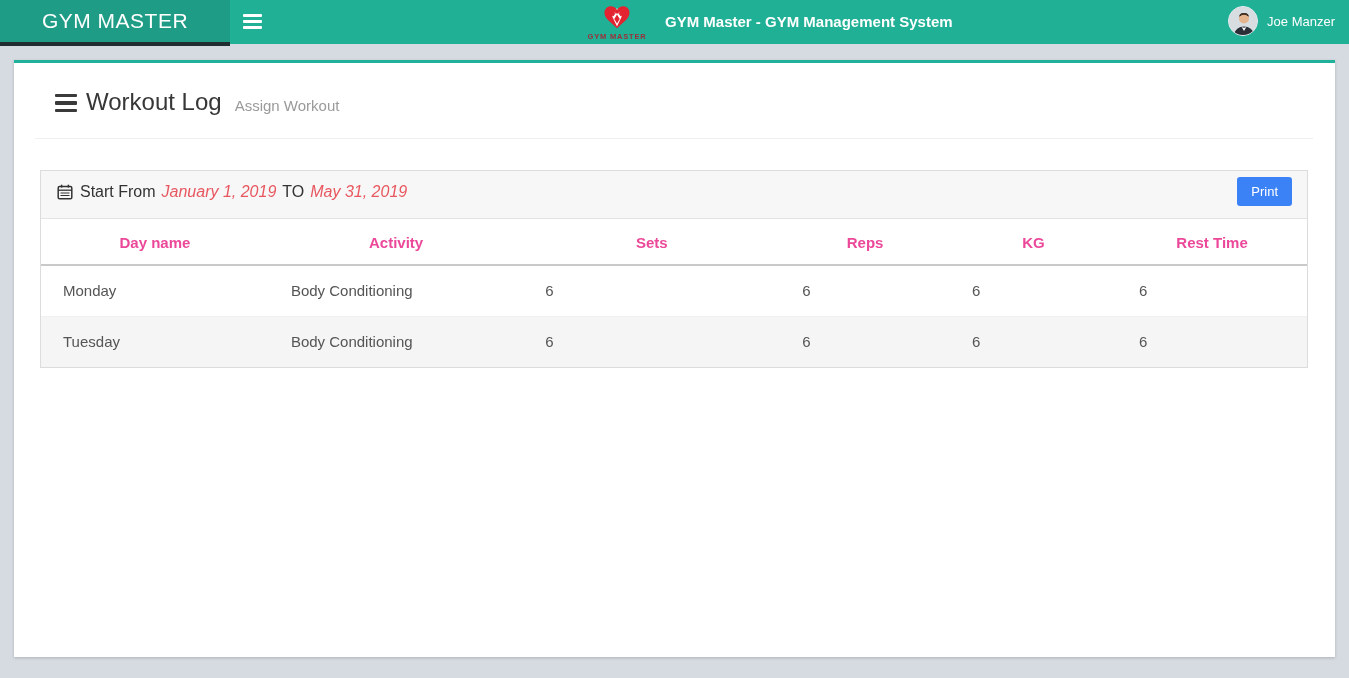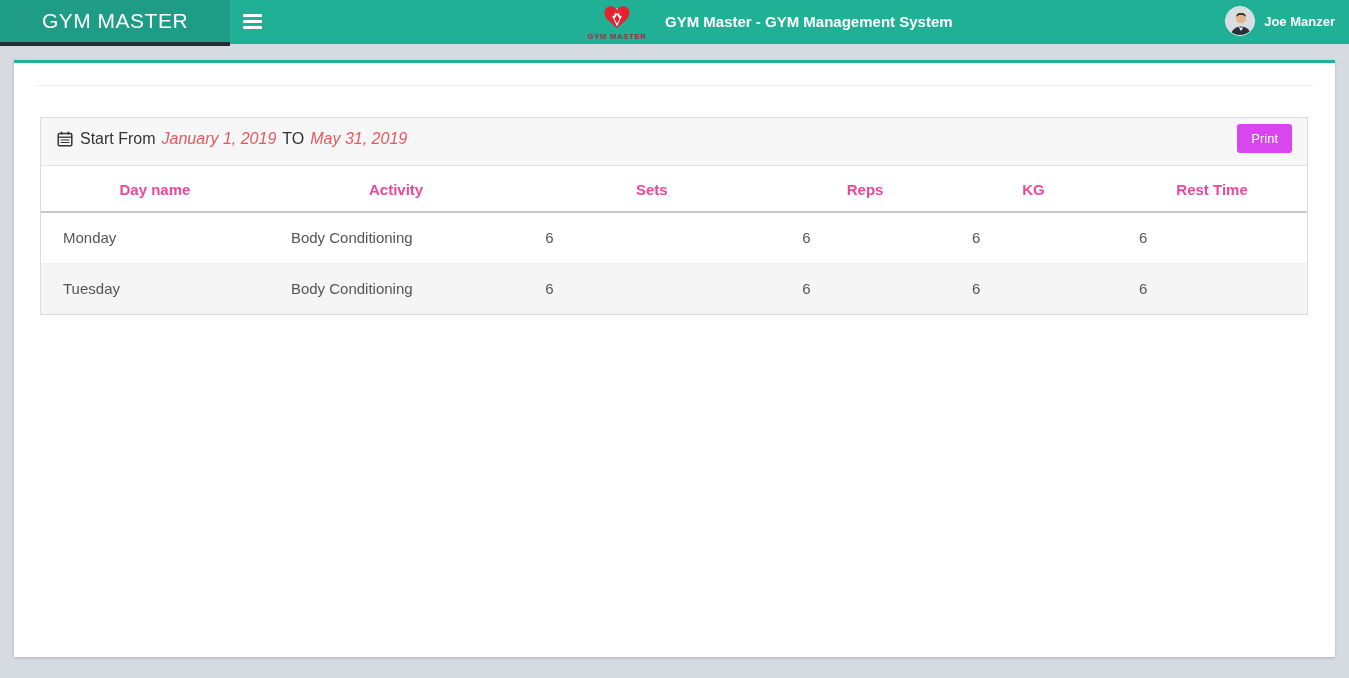--- a/index.html
+++ b/index.html
@@ -46,21 +46,21 @@
   }
 
   .user-menu {
     position:absolute; right:14px; top:0; height:42px;
     display:flex; align-items:center; gap:9px; cursor:pointer;
   }
   .avatar {
     width:30px; height:30px; border-radius:50%; overflow:hidden;
     background:#cdd4da; display:block; border:1px solid #e9eef0;
   }
-  .user-name { color:#fff; font-size:13px; font-weight:bold; }
+  .user-name { color:#fff; font-size:13px; font-weight:normal; }
 
   .sidebar-strip {
     position:absolute; top:42px; left:0; width:230px; height:4px; background:#222d32;
   }
 
   
   .card {
     position:absolute; left:14px; right:14px; top:60px; bottom:21px;
     background:#fff; border-top:3px solid #1fb199;
     box-shadow:0 1px 3px rgba(0,0,0,.18);
@@ -86,21 +86,21 @@
   }
   .panel-heading {
     background:#f7f7f7; border-bottom:1px solid #e4e4e4;
     height:48px; display:flex; align-items:center; padding:0 15px 6px 16px;
     font-size:16px; color:#333;
   }
   .calendar-icon { display:inline-flex; margin-right:7px; margin-top:1px; }
   .date-text { font-style:italic; color:#e8575f; margin:0 6px; }
   .date-sep { margin-right:0; }
   .print-button {
-    margin-left:auto; background:#d946ef; color:#fff; border:none;
+    margin-left:auto; background:#3b82f6; color:#fff; border:none;
     border-radius:3px; font-size:13px; padding:7px 14px; cursor:pointer;
     font-family:"Liberation Sans", sans-serif;
   }
 
   table { width:100%; border-collapse:collapse; table-layout:fixed; }
   thead th {
     text-align:center; font-size:15px; font-weight:bold; color:#ec4899;
     padding:15px 17px 13px 17px; border-bottom:2px solid #c9c9c9;
   }
   tbody td {
@@ -152,20 +152,29 @@
       </svg>
     </span>
     <span class="user-name">Joe Manzer</span>
   </div>
 </div>
 
 <div class="sidebar-strip"></div>
 
 <div class="card">
 
+  <div class="page-head">
+    <span class="title-menu-icon">
+      <span class="bar"></span>
+        <span class="bar"></span>
+        <span class="bar"></span>
+    </span>
+    <h1 class="page-title">Workout Log</h1>
+    <span class="page-subtitle">Assign Workout</span>
+  </div>
 
   <div class="divider"></div>
 
   <div class="table-panel">
     <div class="panel-heading">
       <span class="calendar-icon">
         <svg width="16" height="16" viewBox="0 0 16 16">
           <rect x="1.2" y="2.6" width="13.6" height="12.2" rx="1.4" fill="none" stroke="#333" stroke-width="1.5"></rect>
           <line x1="1.2" y1="6.2" x2="14.8" y2="6.2" stroke="#333" stroke-width="1.3"></line>
           <line x1="4.6" y1="0.7" x2="4.6" y2="3.6" stroke="#333" stroke-width="1.5"></line>

